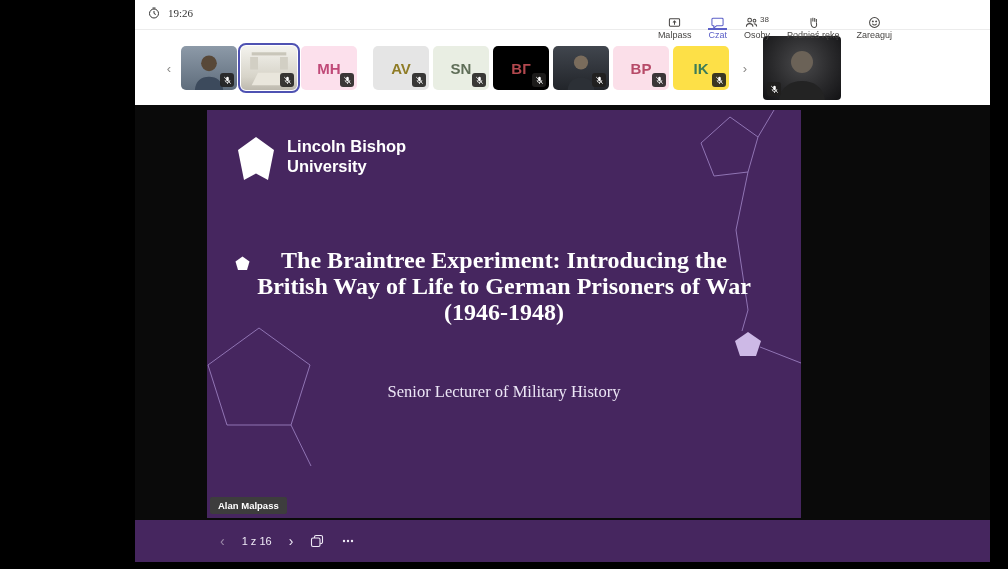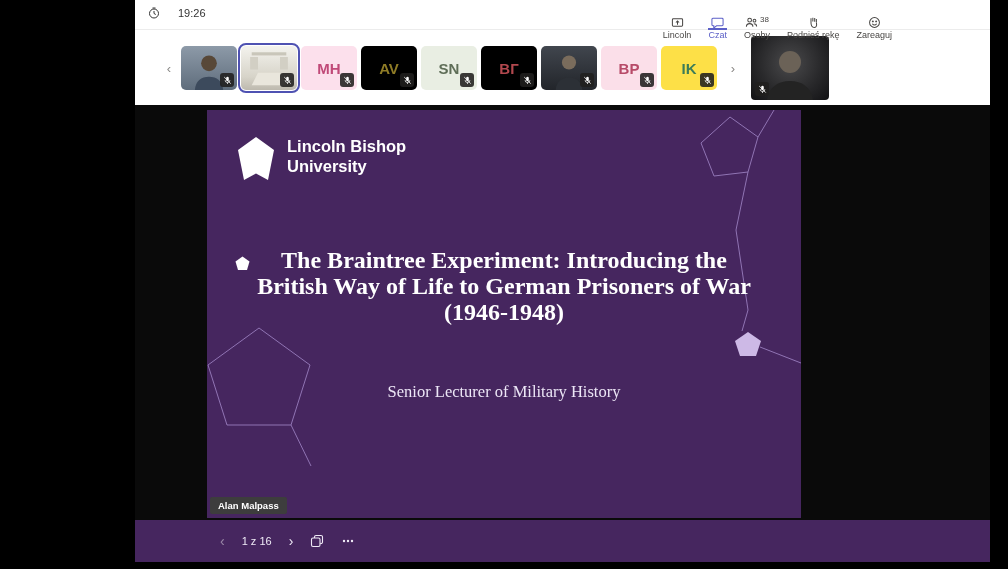--- a/index.html
+++ b/index.html
@@ -3,22 +3,22 @@
 <meta charset="utf-8">
 <style>
   * { margin:0; padding:0; box-sizing:border-box; }
   html,body { width:1008px; height:569px; background:#000; overflow:hidden;
               font-family:"Liberation Sans", sans-serif; }
   .window { position:absolute; left:135px; top:0; width:855px; height:562px; background:#fff; }
 
   
   .topbar { position:absolute; top:0; left:0; right:0; height:30px; background:#fff;
             border-bottom:1px solid #ececec; z-index:5; }
-  .timer { position:absolute; left:13px; top:7px; display:flex; align-items:flex-start; gap:18px;
-           font-size:11px; color:#333; }
+  .timer { position:absolute; left:13px; top:7px; display:flex; align-items:flex-start; gap:8px;
+           font-size:11px; color:#333;font-family:Liberation Serif, serif; }
   .timer svg { width:12px; height:12px; }
   .toolbar { position:absolute; right:98px; top:0; height:30px; display:flex; gap:17px; }
   .tool { display:flex; flex-direction:column; align-items:center; justify-content:flex-start;
           padding-top:16px; gap:1px; color:#484644; font-size:9px; cursor:pointer; }
   .tool .iconrow { display:flex; align-items:flex-start; gap:2px; }
   .tool svg { width:13px; height:13px; stroke:#484644; fill:none; stroke-width:1.1; }
   .tool .cnt { font-size:8px; color:#484644; margin-top:-1px; }
   .tool.active { color:#5b5fc7; border-bottom:2px solid #5b5fc7; }
   .tool.active svg { stroke:#5b5fc7; }
 
@@ -91,21 +91,21 @@
       <span>19:26</span>
     </div>
     <div class="toolbar">
       <div class="tool">
         <span class="iconrow">
             <svg viewBox="0 0 14 14">
               <rect x="1.5" y="3" width="11" height="8" rx="1"></rect>
               <path d="M7 9.5V5.5M5.3 7 7 5.3 8.7 7"></path>
             </svg>
           </span>
-        <span>Lincoln</span>
+        <span>Malpass</span>
       </div>
       <div class="tool active">
         <span class="iconrow">
             <svg viewBox="0 0 14 14">
               <path d="M2 2.5h10a1 1 0 0 1 1 1v6a1 1 0 0 1-1 1H6l-3 2.3V10.5H2a1 1 0 0 1-1-1v-6a1 1 0 0 1 1-1z"></path>
             </svg>
           </span>
         <span>Czat</span>
       </div>
       <div class="tool">
@@ -181,21 +181,21 @@
         <span>MH</span>
         <span class="mic">
             <svg viewBox="0 0 12 12">
               <rect x="4.3" y="1" width="3.4" height="6" rx="1.7" fill="#fff"></rect>
               <path d="M2.8 5.5a3.2 3.2 0 0 0 6.4 0M6 8.7v2" stroke="#fff" stroke-width="1" fill="none"></path>
               <line x1="1.6" y1="1.4" x2="10.4" y2="10.2" stroke="#fff" stroke-width="1.1"></line>
             </svg>
           </span>
       </div>
 
-      <div class="tile avatar" style="background: #000000; color: rgb(143, 124, 38);">
+      <div class="tile avatar" style="background: #e5e5e5; color: rgb(143, 124, 38); margin-left: 12px;">
         <span>AV</span>
         <span class="mic">
             <svg viewBox="0 0 12 12">
               <rect x="4.3" y="1" width="3.4" height="6" rx="1.7" fill="#fff"></rect>
               <path d="M2.8 5.5a3.2 3.2 0 0 0 6.4 0M6 8.7v2" stroke="#fff" stroke-width="1" fill="none"></path>
               <line x1="1.6" y1="1.4" x2="10.4" y2="10.2" stroke="#fff" stroke-width="1.1"></line>
             </svg>
           </span>
       </div>
 

